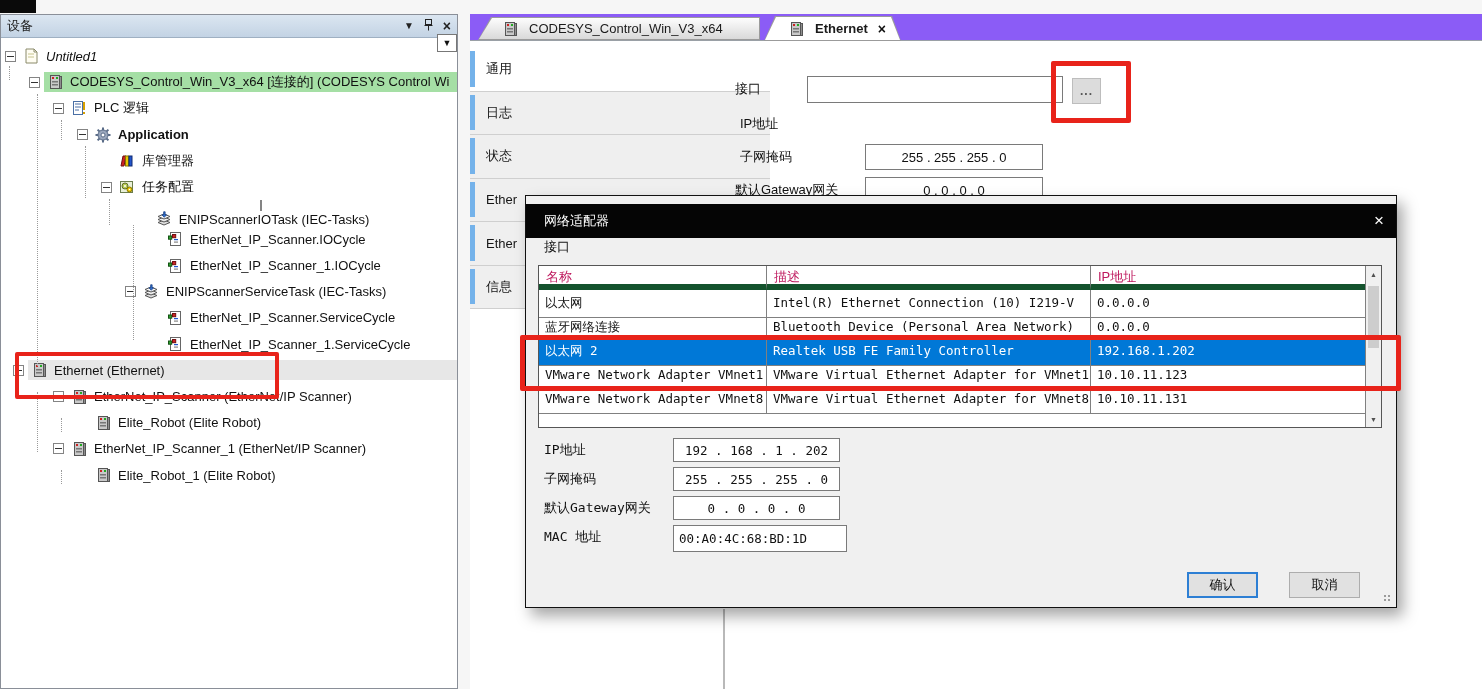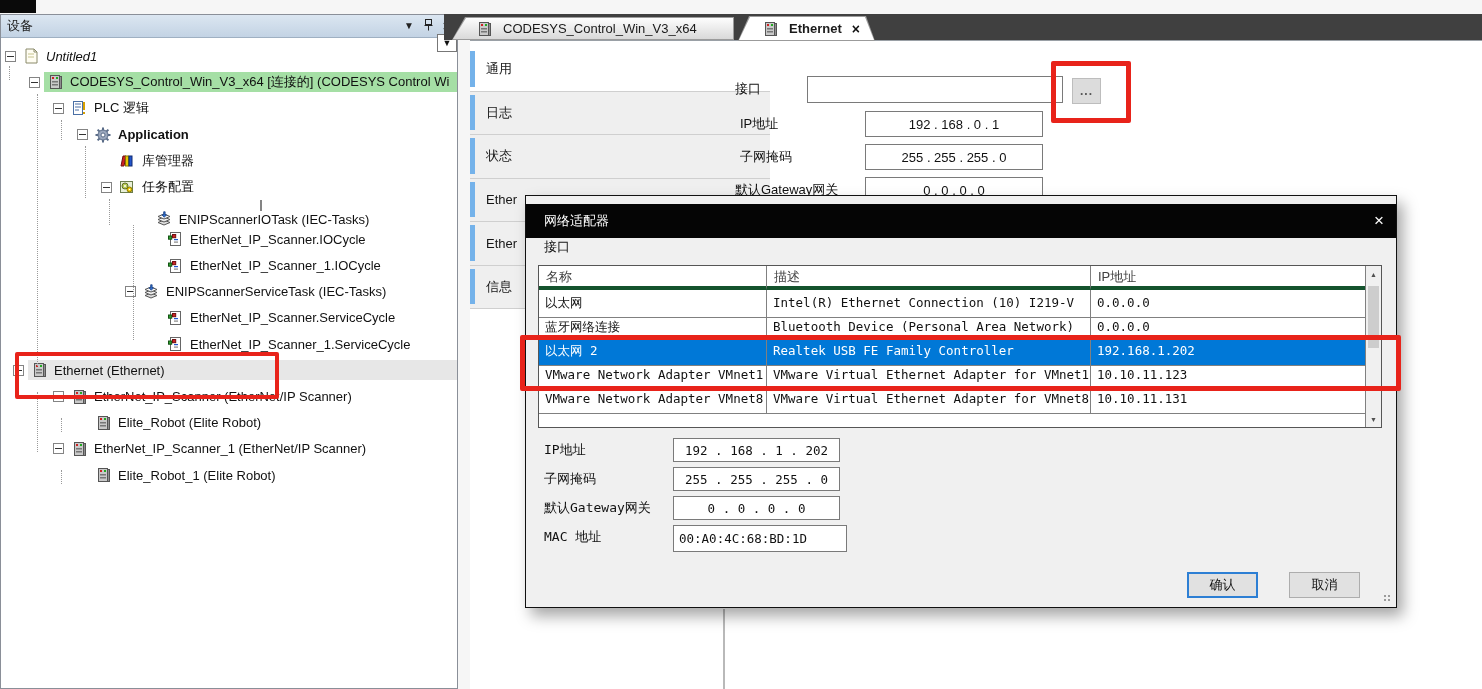--- a/index.html
+++ b/index.html
@@ -23,21 +23,21 @@
   .hlwrap{display:flex;align-items:center;height:20px;padding:0 2px;flex:1;}
   .hl-green .hlwrap{background:#a5dfa5;}
   .hl-gray .hlwrap{background:#e7e7e7;}
   .tlabel{padding:0 2px;}
   .it .tlabel{font-style:italic;}
   .bd .tlabel{font-weight:bold;}
   .vline{position:absolute;width:0;border-left:1px dotted #9a9a9a;}
   #tree-filter-btn{position:absolute;left:437px;top:34px;width:20px;height:18px;background:#fff;border:1px solid #777;box-sizing:border-box;display:flex;align-items:center;justify-content:center;font-size:9px;color:#111;}
 
   
-  #doc-tabstrip{position:absolute;left:444px;top:14px;right:0;height:26px;background:#404040;}
+  #doc-tabstrip{position:absolute;left:470px;top:14px;right:0;height:26px;background:#8b5cf6;}
   #content-pane{position:absolute;left:470px;top:40px;right:0;bottom:0;background:#fff;border-top:1px solid #9aa0a6;}
   .dtab{position:absolute;}
   .dtab .shape{position:absolute;inset:0;background:#9b9b9b;}
   .dtab .face{position:absolute;inset:1px;display:flex;align-items:center;gap:6px;padding:0 14px 0 22px;font-size:13px;color:#1a1a1a;}
   .dtab.inactive .shape,.dtab.inactive .face{clip-path:polygon(13px 0,100% 0,100% 100%,0 100%);}
   .dtab.inactive .face{background:linear-gradient(#fdfdfd,#d9d9d9);}
   .dtab.active .shape,.dtab.active .face{clip-path:polygon(11px 0,calc(100% - 9px) 0,100% 100%,0 100%);}
   .dtab.active .face{background:#fff;font-weight:bold;}
   .dtab.active{z-index:3;}
   .tab-close{font-weight:bold;font-size:14px;color:#111;margin-left:4px;line-height:1;}
@@ -55,21 +55,21 @@
   #below-dialog-vline{position:absolute;left:723px;top:608px;width:2px;height:81px;background:#b9b9b9;}
 
   
   #dialog{position:absolute;left:525px;top:195px;width:872px;height:413px;background:#f0f0f0;border:1px solid #111;box-sizing:border-box;box-shadow:6px 8px 14px rgba(0,0,0,.35);z-index:50;}
   #dlg-titlebar{position:absolute;left:0;top:8px;right:0;height:34px;background:#050505;display:flex;align-items:center;}
   #dlg-title{color:#fff;font-size:13px;margin-left:18px;}
   #dlg-close{margin-left:auto;width:34px;height:34px;display:flex;align-items:center;justify-content:center;color:#fff;font-size:17px;}
   #dlg-section-label{position:absolute;left:18px;top:42px;font-size:13px;color:#111;}
   #adapter-table{position:absolute;left:12px;top:69px;width:844px;height:163px;background:#fff;border:1px solid #565656;box-sizing:border-box;}
   #tgrid{position:absolute;left:0;top:0;right:16px;bottom:0;display:grid;grid-template-columns:228px 324px 276px;grid-auto-rows:24px;}
-  .hcell{border-right:1px solid #808080;border-bottom:4px solid #14532d;font-size:13px;padding:2px 0 0 7px;box-sizing:border-box;color:#404040;background:#fff;white-space:nowrap;overflow:hidden;}
+  .hcell{border-right:1px solid #808080;border-bottom:6px solid #14532d;font-size:13px;padding:2px 0 0 7px;box-sizing:border-box;color:#be185d;background:#fff;white-space:nowrap;overflow:hidden;}
   .tcell{border-right:1px solid #808080;border-bottom:1px solid #808080;font-family:"DejaVu Sans Mono","Liberation Mono",monospace;font-size:12.5px;padding:5px 0 0 6px;box-sizing:border-box;color:#111;white-space:nowrap;overflow:hidden;height:27.8px;}
   .rowsel{background:#0078d7;color:#fff;}
   #tscroll{position:absolute;top:0;right:0;width:16px;bottom:0;background:#f0f0f0;border-left:1px solid #808080;box-sizing:border-box;}
   .sarrow{position:absolute;left:0;right:0;height:16px;display:flex;align-items:center;justify-content:center;font-size:7px;color:#505050;}
   #sthumb{position:absolute;left:2px;right:2px;top:20px;height:62px;background:#cdcdcd;}
   .dfield-label{position:absolute;left:18px;font-size:13px;color:#111;line-height:24px;white-space:nowrap;font-family:"DejaVu Sans Mono","Liberation Mono",monospace;}
   .dfield-box{position:absolute;left:147px;width:167px;height:24px;background:#fff;border:1px solid #7a7a7a;box-sizing:border-box;font-family:"DejaVu Sans Mono","Liberation Mono",monospace;font-size:12.5px;color:#111;display:flex;align-items:center;justify-content:center;}
   .dfield-box.mac{width:174px;height:27px;justify-content:flex-start;padding-left:5px;}
   .dbtn{position:absolute;top:376px;width:71px;height:26px;background:#e1e1e1;border:1px solid #adadad;box-sizing:border-box;font-size:13px;color:#111;display:flex;align-items:center;justify-content:center;}
   .dbtn.default{border:2px solid #2d7fd4;}
@@ -442,21 +442,20 @@
     <div id="below-dialog-vline" style="left:253px;top:568px;position:absolute;width:2px;height:81px;background:#b9b9b9;"></div>
   </div>
 
   <div class="flabel" style="left:735px;top:76px;">接口</div>
   <div class="fbox" style="left:807px;top:76px;width:256px;height:27px;">
       <span></span>
     </div>
   <div id="btn-browse">...</div>
 
   <div class="flabel" style="left:740px;top:111px;">IP地址</div>
-  <div class="fbox" style="left:865px;top:111px;width:178px;height:26px;">192 . 168 .  0  .  1</div>
 
   <div class="flabel" style="left:740px;top:144px;">子网掩码</div>
   <div class="fbox" style="left:865px;top:144px;width:178px;height:26px;">255 . 255 . 255 .  0</div>
 
   <div class="flabel" style="left:735px;top:177px;">默认Gateway网关</div>
   <div class="fbox" style="left:865px;top:177px;width:178px;height:26px;">0  .  0  .  0  .  0</div>
 
   <div id="dialog">
     <div id="dlg-titlebar">
       <span id="dlg-title">网络适配器</span>

